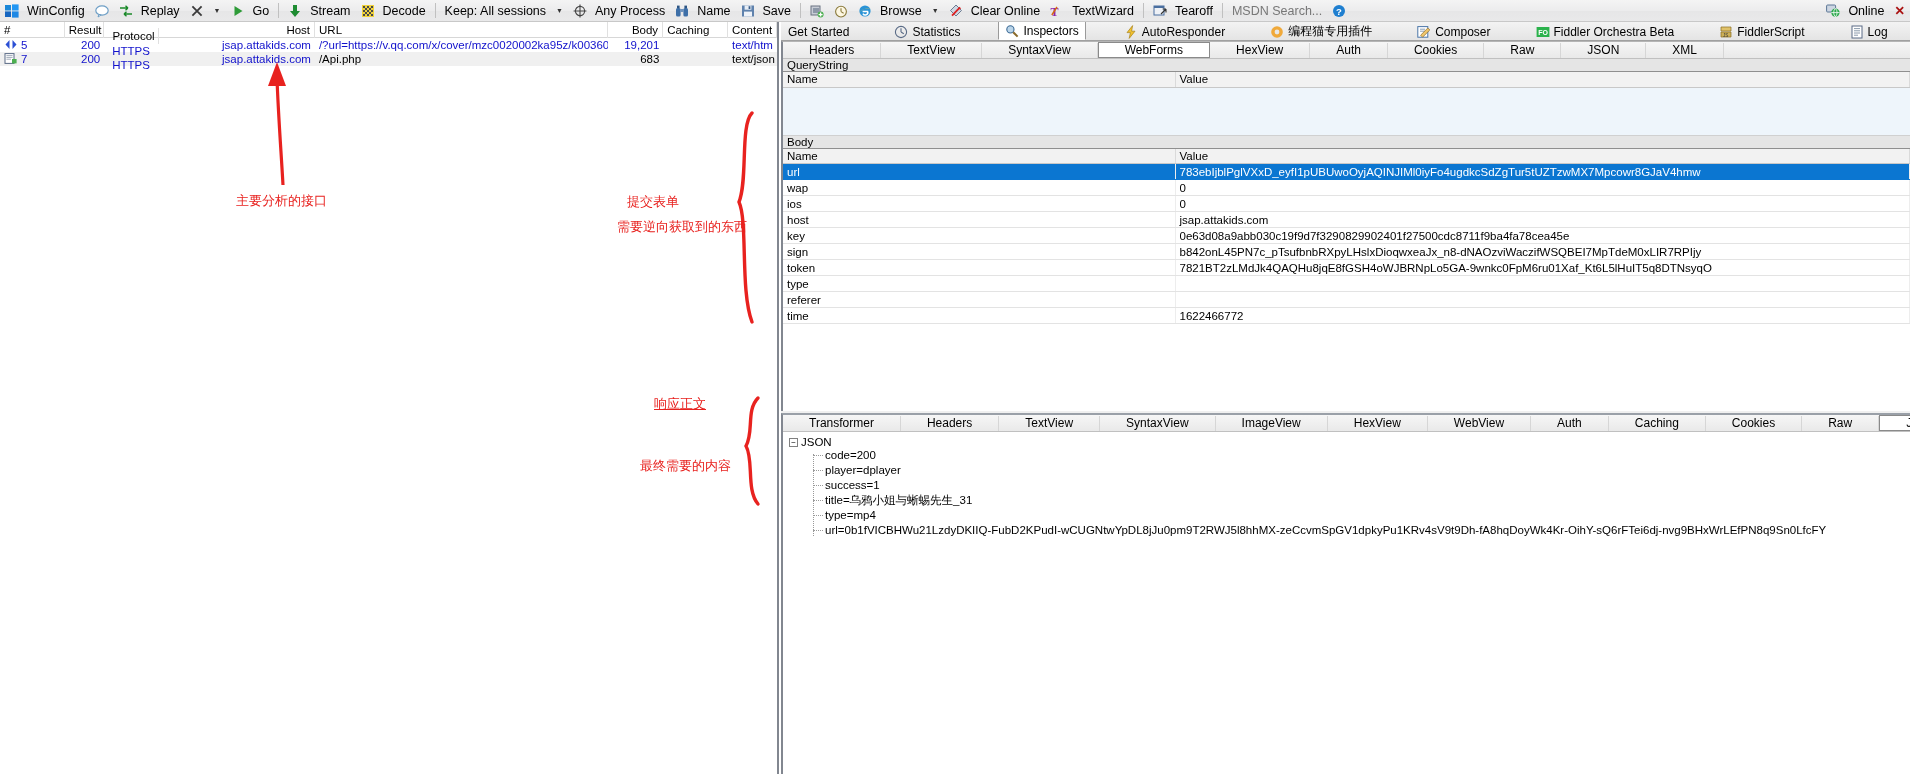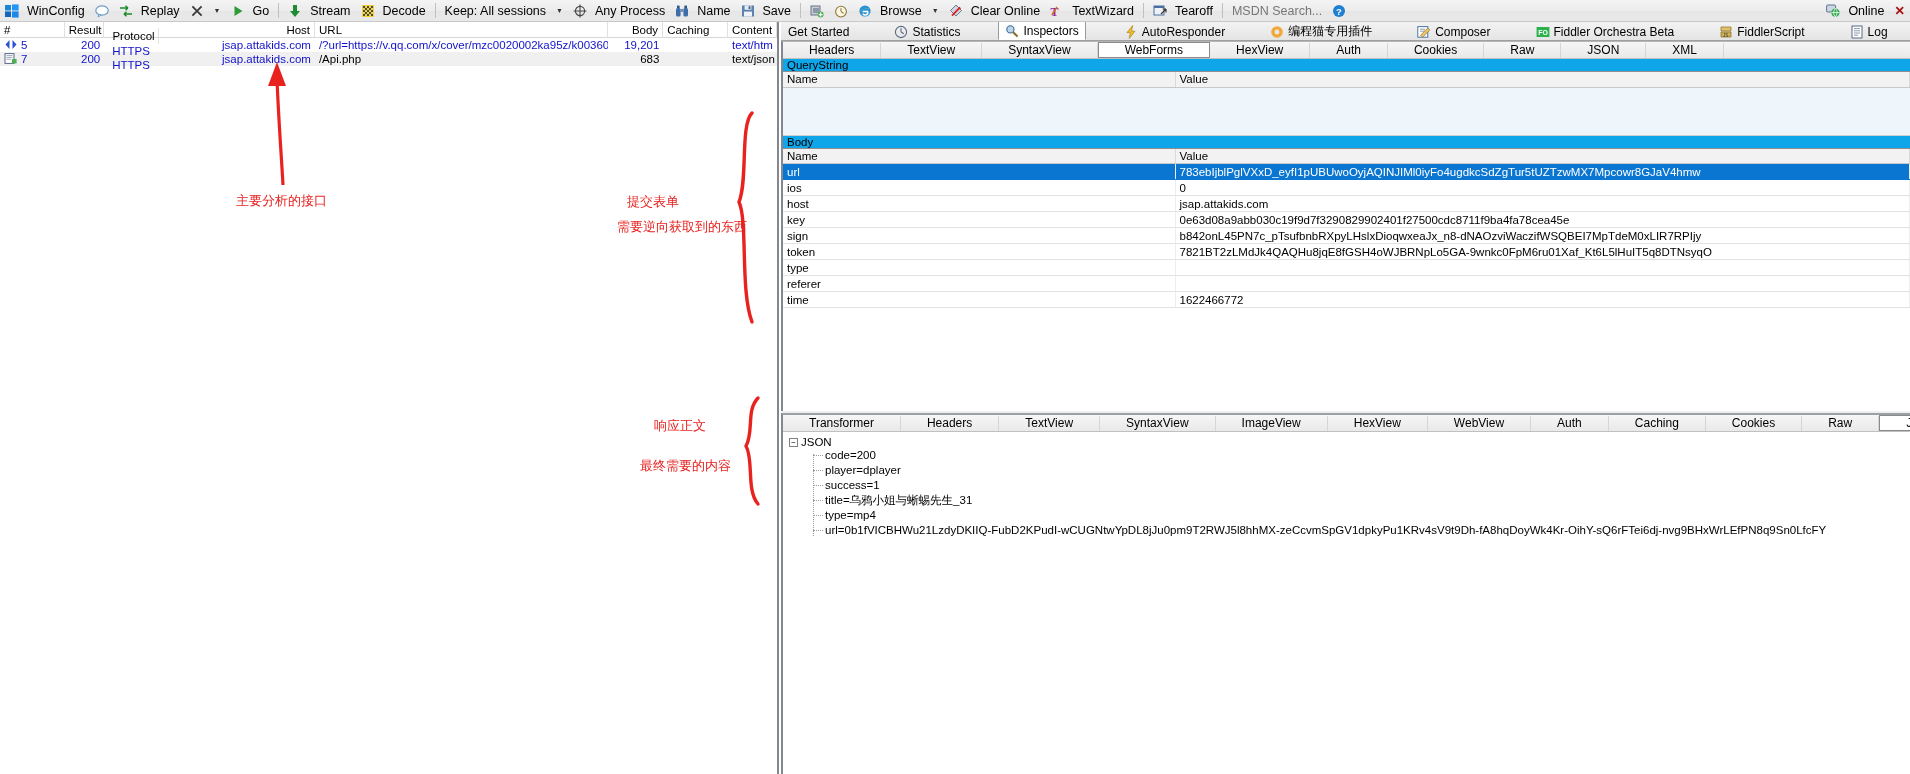--- a/index.html
+++ b/index.html
@@ -95,21 +95,21 @@
     background: linear-gradient(to bottom,#f6f6f6,#e9e9e9);
     border-bottom: 1px solid #c0c0c0;
   }
   .stab {
     height: 15px; line-height: 15px; padding: 0 26px; font-size: 12px;
     border-right: 1px solid #d6d6d6; cursor: default;
   }
   .stab.active { border: 1px solid #8a8a8a; background: #fff; height: 16px; line-height:15px; }
 
   .grp-header {
-    height: 13px; line-height: 13px; background: #0ea5e9; color: #000;
+    height: 13px; line-height: 13px; background: #e5e5e5; color: #000;
     font-size: 11.5px; padding-left: 4px; border-bottom:1px solid #8f8f8f;
   }
   .tbl { width: 100%; border-collapse: collapse; table-layout: fixed; }
   .tbl th {
     background: #f2f2f2; border-bottom: 1px solid #c8c8c8; border-right: 1px solid #dadada;
     font-weight: normal; font-size: 11.5px; text-align: left; height: 15px; padding: 0 4px;
   }
   .tbl td {
     border-bottom: 1px solid #e3e3e3; border-right: 1px solid #ededed;
     font-size: 11.5px; height: 16px; padding: 0 4px; white-space: nowrap; overflow: hidden;
@@ -562,20 +562,24 @@
           <th>Name</th>
           <th>Value</th>
         </tr>
           </thead>
         <tbody>
           <tr class="selrow">
             <td>url</td>
             <td>783ebIjblPglVXxD_eyfI1pUBUwoOyjAQINJIMl0iyFo4ugdkcSdZgTur5tUZTzwMX7Mpcowr8GJaV4hmw</td>
           </tr>
           <tr>
+            <td>wap</td>
+            <td>0</td>
+          </tr>
+          <tr>
             <td>ios</td>
             <td>0</td>
           </tr>
           <tr>
             <td>host</td>
             <td>jsap.attakids.com</td>
           </tr>
           <tr>
             <td>key</td>
             <td>0e63d08a9abb030c19f9d7f3290829902401f27500cdc8711f9ba4fa78cea45e</td>
@@ -650,16 +654,16 @@
     </g>
 
     <g fill="none" stroke="#e8221f" stroke-width="3.4" stroke-linecap="round">
       <path d="M758 398 C746 410 754 432 746 446 C754 460 746 490 758 504"></path>
     </g>
   </svg>
 
   <div class="anno" style="left:236px; top:192px;">主要分析的接口</div>
   <div class="anno" style="left:627px; top:193px;">提交表单</div>
   <div class="anno" style="left:617px; top:218px;">需要逆向获取到的东西</div>
-  <div class="anno" style="left:654px; top:417px;">响应正文</div>
+  <div class="anno" style="left:654px; top:395px;text-decoration:underline;">响应正文</div>
   <div class="anno" style="left:640px; top:457px;">最终需要的内容</div>
 
 </div>
 
 </body></html>

